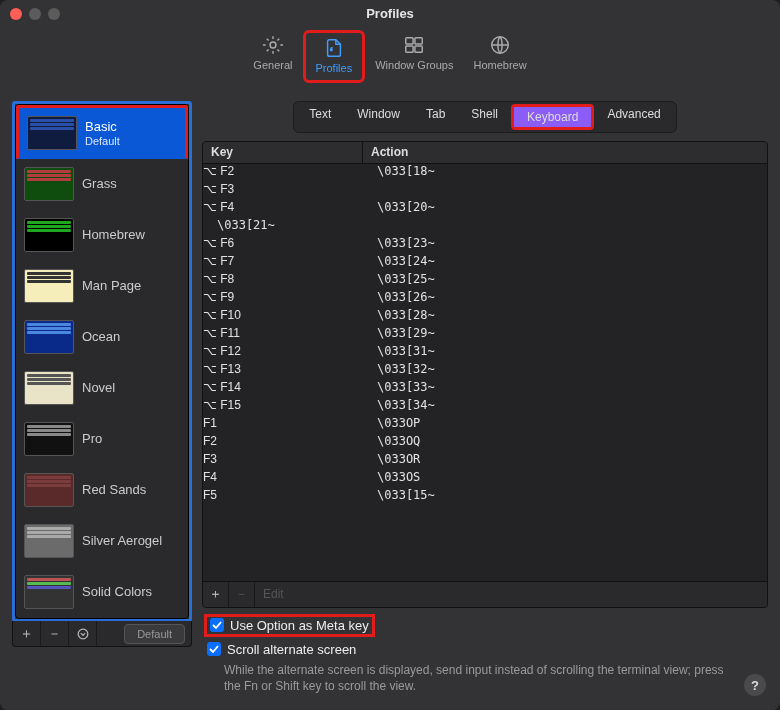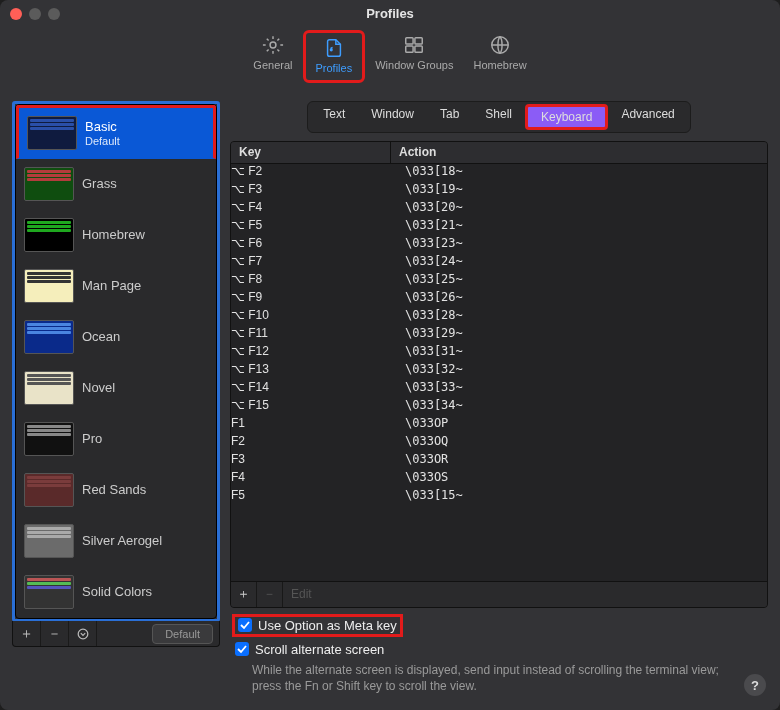--- a/index.html
+++ b/index.html
@@ -12,21 +12,21 @@
   .title { text-align:center; line-height:28px; font-size:13px; font-weight:600; color:#e5e5e5; }
   
   .toptabs { display:flex; justify-content:center; gap:0; padding:2px 0 8px 0; }
   .toptab { display:flex; flex-direction:column; align-items:center; gap:3px; padding:4px 10px 6px 10px; border-radius:6px; font-size:11px; color:#aaa; }
   .toptab svg { width:22px; height:22px; }
   .toptab.active { color:#3e9dff; }
   .redbox { border:3px solid #e21b1b; }
   
   .main { flex:1; display:flex; padding:10px 12px 12px 12px; gap:10px; min-height:0; }
   
-  .sidewrap { border:3px solid #2a6fd6; border-radius:3px; padding:0; width:208px; display:flex; flex-direction:column; }
+  .sidewrap { border:3px solid #2a6fd6; border-radius:3px; padding:0; width:180px; display:flex; flex-direction:column; }
   .sidelist { flex:1; background:#2a2a2c; border:1px solid #000; border-radius:4px; overflow:auto; }
   .side-item { display:flex; align-items:center; gap:8px; padding:8px 8px; border-bottom:1px solid rgba(0,0,0,0); }
   .side-item.selected { background:#0a58d6; color:#fff; }
   .thumb { width:50px; height:34px; border:1px solid #555; border-radius:2px; background:#222; display:flex; flex-direction:column; padding:2px; gap:1px; flex-shrink:0; }
   .thumb .bar { height:3px; border-radius:1px; }
   .side-label { font-size:13px; line-height:1.2; }
   .side-sub { font-size:11px; opacity:.85; }
   .side-footer { height:26px; background:#2a2a2c; border:1px solid #111; border-top:none; border-radius:0 0 4px 4px; margin-top:-1px; display:flex; align-items:center; gap:0; }
   .sf-btn { width:28px; height:100%; display:flex; align-items:center; justify-content:center; border-right:1px solid #1a1a1a; color:#bbb; font-size:14px; }
   .sf-spacer{flex:1}
@@ -243,28 +243,26 @@
           <div class="th key">Key</div>
           <div class="th">Action</div>
         </div>
         <div class="tbody" id="tbody">
             <div class="trow">
               <div class="td-key">⌥ F2</div>
               <div class="td-act">\033[18~</div>
             </div>
             <div class="trow">
               <div class="td-key">⌥ F3</div>
-              <div class="td-act">\033[19~</div>
             </div>
             <div class="trow">
               <div class="td-key">⌥ F4</div>
               <div class="td-act">\033[20~</div>
             </div>
             <div class="trow">
-              <div class="td-key">⌥ F5</div>
               <div class="td-act">\033[21~</div>
             </div>
             <div class="trow">
               <div class="td-key">⌥ F6</div>
               <div class="td-act">\033[23~</div>
             </div>
             <div class="trow">
               <div class="td-key">⌥ F7</div>
               <div class="td-act">\033[24~</div>
             </div>

